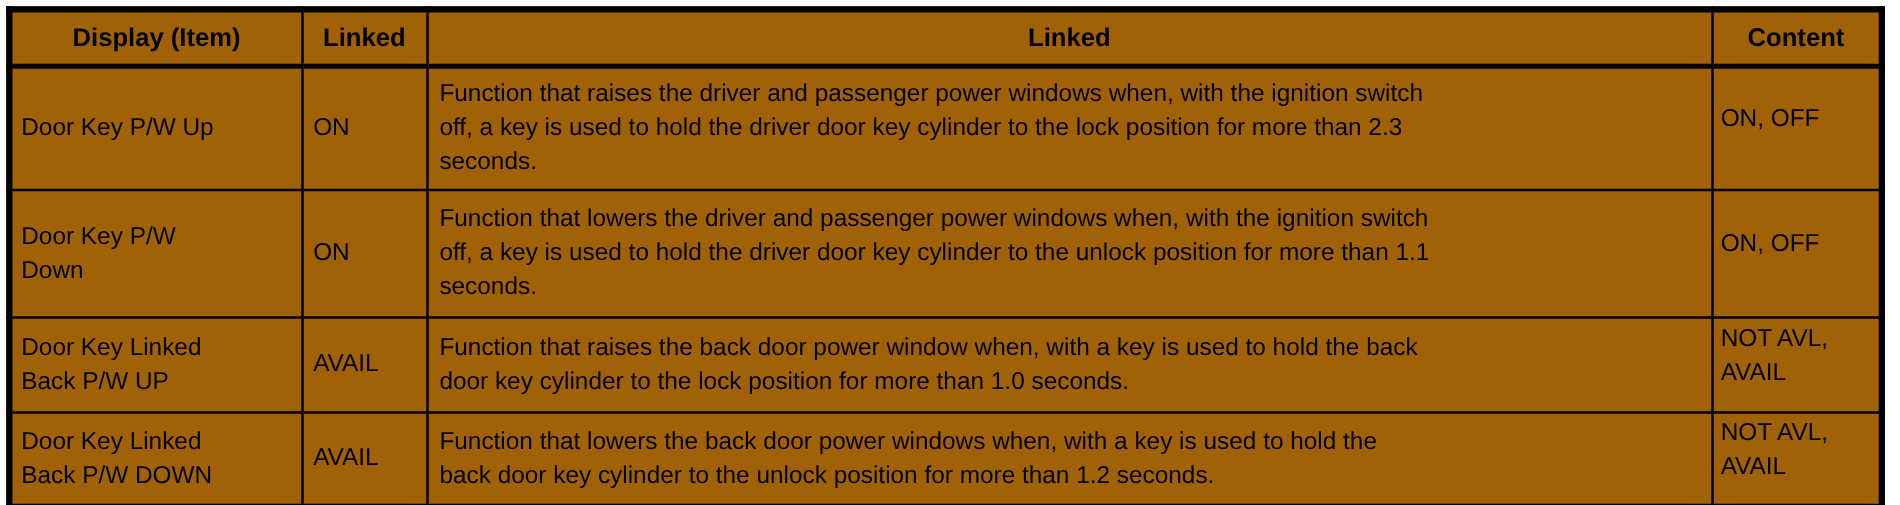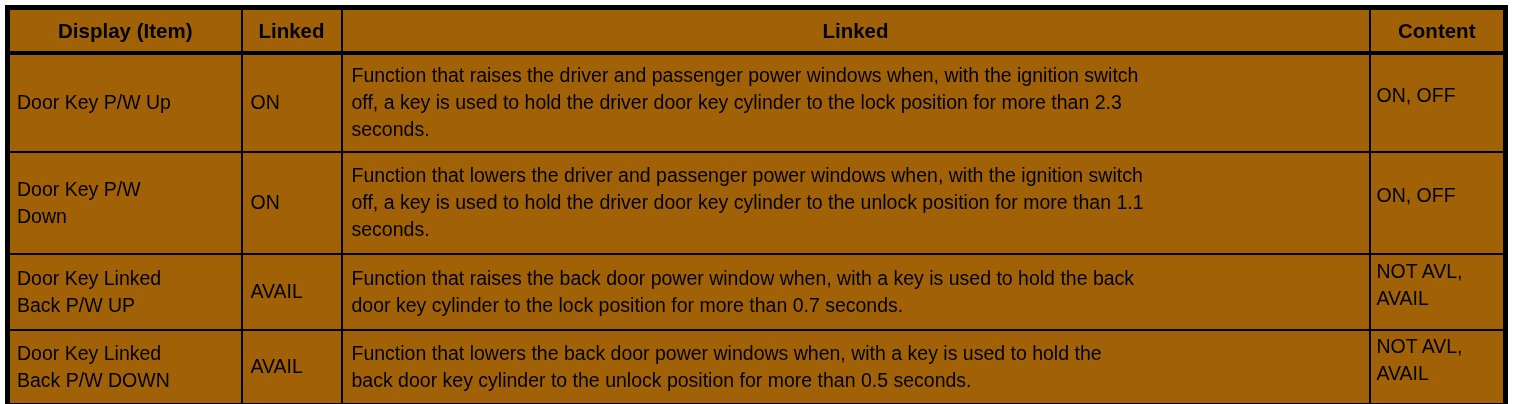--- a/index.html
+++ b/index.html
@@ -95,28 +95,28 @@
         <td class="cell-content">Function that lowers the driver and passenger power windows when, with the ignition switch
 off, a key is used to hold the driver door key cylinder to the unlock position for more than 1.1
 seconds.</td>
         <td class="cell-setting">ON, OFF</td>
       </tr>
       <tr class="row-3">
         <td class="cell-display">Door Key Linked
 Back P/W UP</td>
         <td class="cell-default">AVAIL</td>
         <td class="cell-content">Function that raises the back door power window when, with a key is used to hold the back
-door key cylinder to the lock position for more than 0.7 seconds.</td>
+door key cylinder to the lock position for more than 1.0 seconds.</td>
         <td class="cell-setting">NOT AVL,
 AVAIL</td>
       </tr>
       <tr class="row-4">
         <td class="cell-display">Door Key Linked
 Back P/W DOWN</td>
         <td class="cell-default">AVAIL</td>
         <td class="cell-content">Function that lowers the back door power windows when, with a key is used to hold the
-back door key cylinder to the unlock position for more than 0.5 seconds.</td>
+back door key cylinder to the unlock position for more than 1.2 seconds.</td>
         <td class="cell-setting">NOT AVL,
 AVAIL</td>
       </tr>
     </tbody>
   </table>
 </div>
 
 </body></html>

